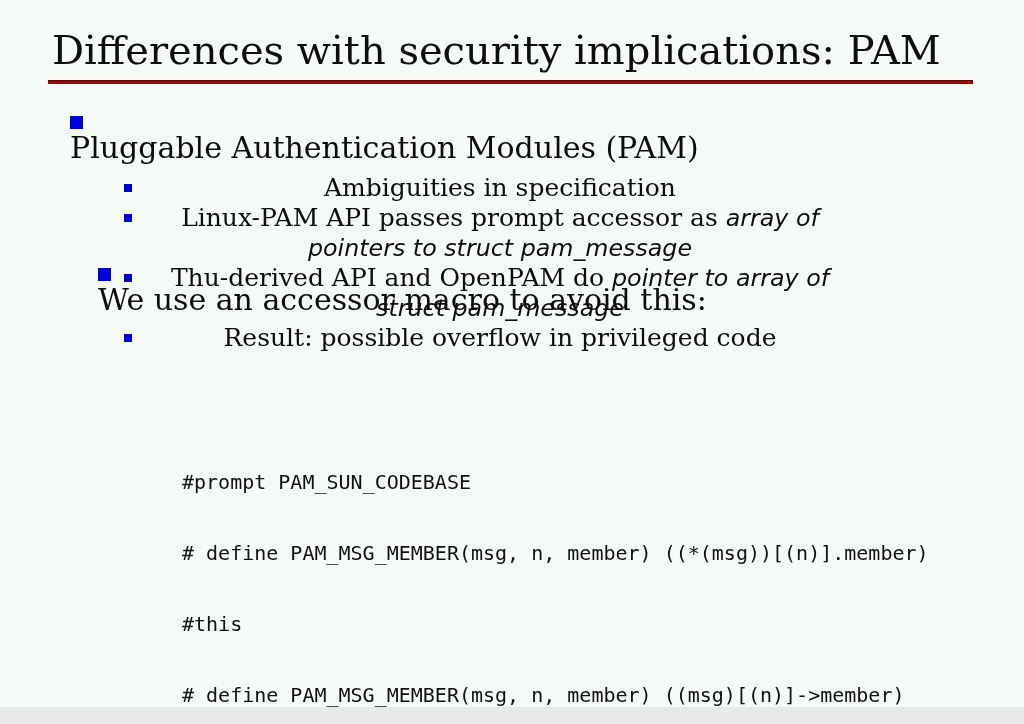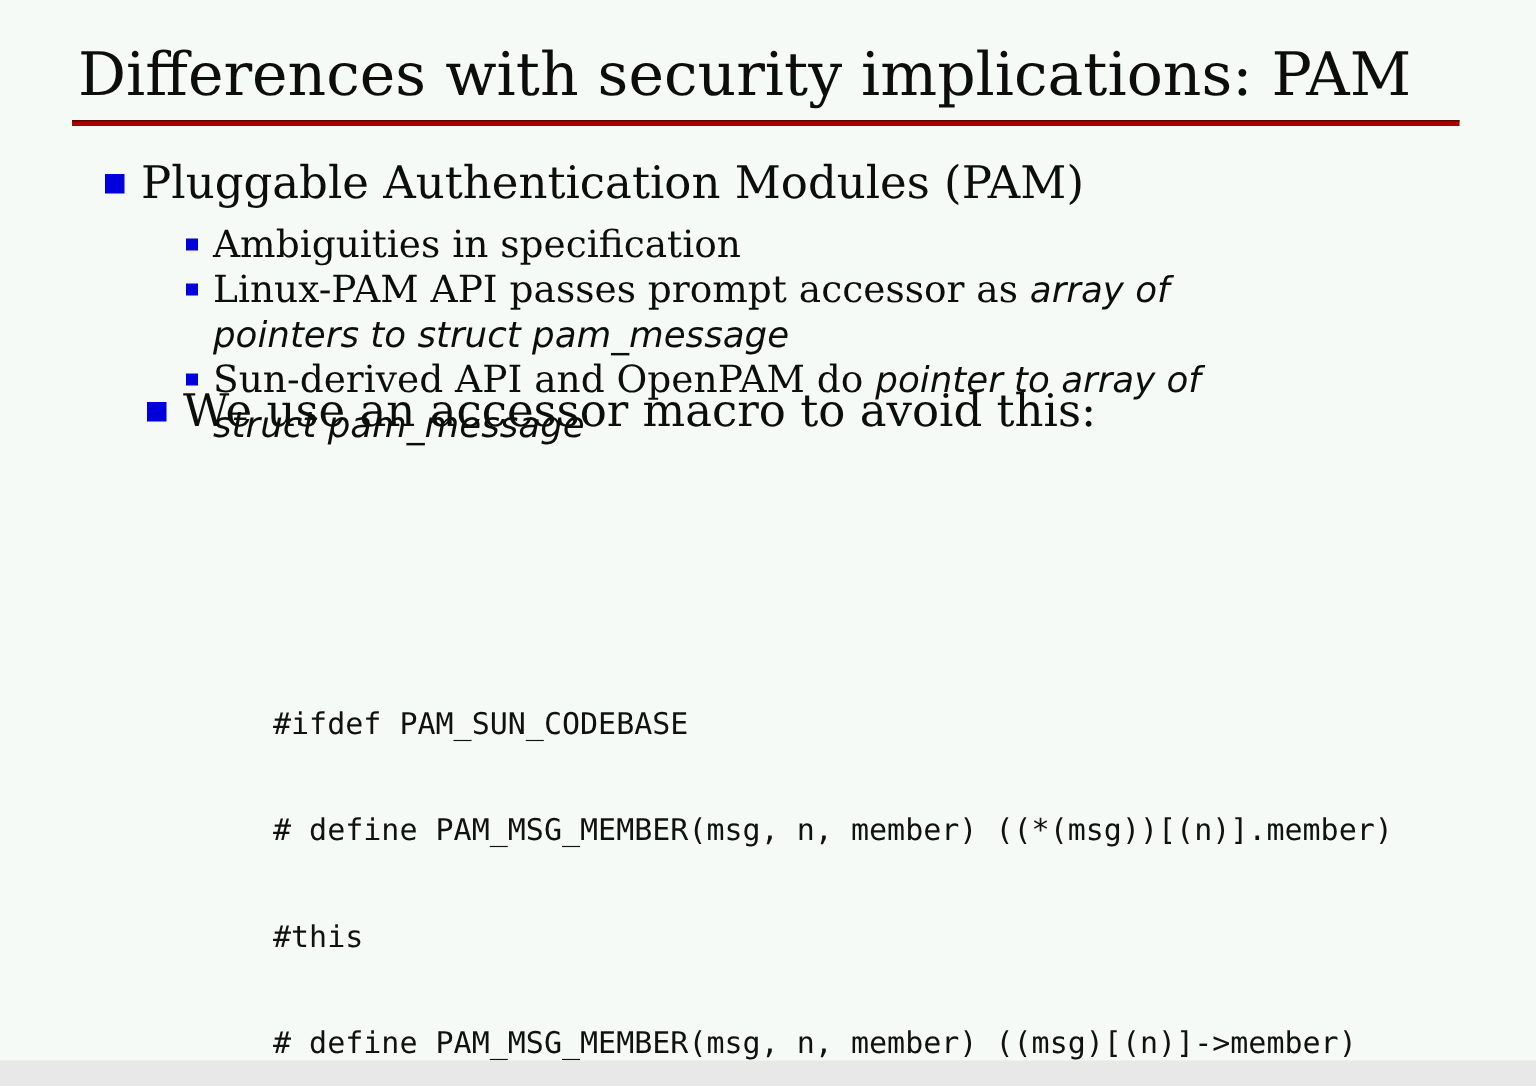--- a/index.html
+++ b/index.html
@@ -18,27 +18,27 @@
     letter-spacing:0px;
     white-space:nowrap;
   }
   .title-rule{
     position:absolute;left:48px;top:80px;
     width:925px;height:3px;
     background:#a80000;
     border-top:1px solid #5e0000;
   }
   .bullets{position:absolute;left:0;top:104px;width:1024px;}
-  .l1-row{display:flex;margin-left:70px;}
+  .l1-row{display:flex;margin-left:70px;flex-direction:column;}
   .l1-bullet{
     flex:0 0 auto;width:13px;height:13px;margin-top:12px;margin-right:11px;
     background:#0000dd;
   }
   .l1-text{font-size:30px;line-height:38px;}
-  .l2-list{margin-top:6px;}
+  .l2-list{margin-top:6px;text-align:center;}
   .l2-row{display:flex;margin-left:124px;}
   .l2-bullet{
     flex:0 0 auto;width:8px;height:8px;margin-top:11px;margin-right:10px;
     background:#0000dd;
   }
   .l2-text{
     font-size:25px;line-height:30px;
     width:716px;
     white-space:pre-wrap;
   }
@@ -74,34 +74,38 @@
         <span class="l2-bullet"></span>
         <span class="l2-text">Ambiguities in specification</span>
       </div>
       <div class="l2-row">
         <span class="l2-bullet"></span>
         <span class="l2-text"><span>Linux-PAM API passes prompt accessor as </span><span class="it">array of
 pointers to struct pam_message</span></span>
       </div>
       <div class="l2-row">
         <span class="l2-bullet"></span>
-        <span class="l2-text"><span>Sun-derived API and OpenPAM do </span><span class="it">pointer to array of
+        <span class="l2-text"><span>Thu-derived API and OpenPAM do </span><span class="it">pointer to array of
 struct pam_message</span></span>
+      </div>
+      <div class="l2-row">
+        <span class="l2-bullet"></span>
+        <span class="l2-text">Result: possible overflow in privileged code</span>
       </div>
     </div>
   </div>
 
   <div class="l1-second">
     <div class="l1-row">
       <span class="l1-bullet"></span>
       <span class="l1-text">We use an accessor macro to avoid this:</span>
     </div>
   </div>
 
   <div class="codeblock">
-    <div>#ifdef PAM_SUN_CODEBASE</div>
+    <div>#prompt PAM_SUN_CODEBASE</div>
     <div># define PAM_MSG_MEMBER(msg, n, member) ((*(msg))[(n)].member)</div>
     <div>#this</div>
     <div># define PAM_MSG_MEMBER(msg, n, member) ((msg)[(n)]-&gt;member)</div>
     
   </div>
 
 </div>
 
 </body></html>

